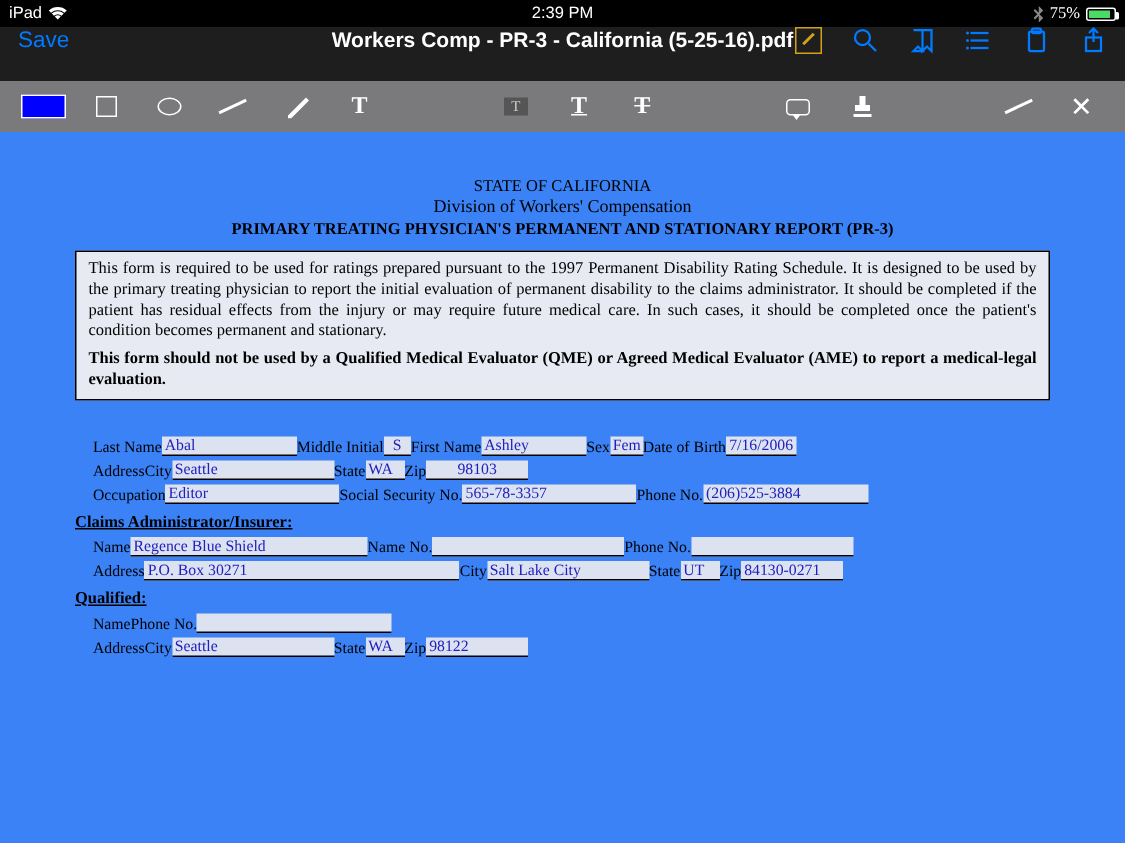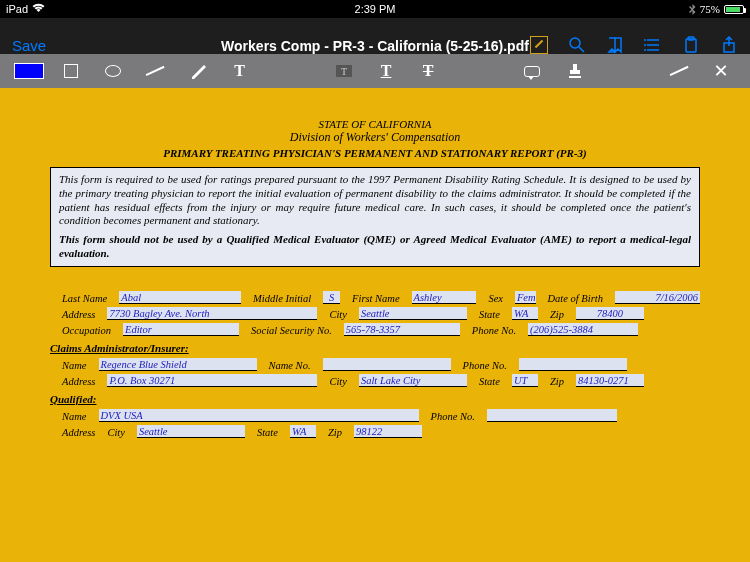--- a/index.html
+++ b/index.html
@@ -1,26 +1,26 @@
 <!DOCTYPE html>
 <html><head>
 <meta charset="utf-8">
 <style>
 * { margin: 0; padding: 0; box-sizing: border-box; }
 body { font-family: "Helvetica Neue", Arial, sans-serif; background: #fff; width: 750px; height: 562px; overflow: hidden; }
 
 .status-bar { height: 18px; background: #000; color: #fff; display: flex; align-items: center; justify-content: space-between; font-size: 11px; padding: 0 6px; }
-.status-left { display: flex; align-items: flex-start; gap: 4px; }
+.status-left { display: flex; align-items: center; gap: 4px; }
 .status-center { position: absolute; left: 50%; transform: translateX(-50%); font-weight: 500; }
 .status-right { display: flex; align-items: center; gap: 4px; font-family: Liberation Serif, serif; }
 .battery-icon { display: inline-block; width: 20px; height: 9px; border: 1px solid #fff; border-radius: 2px; position: relative; }
 .battery-fill { position: absolute; left: 1px; top: 1px; bottom: 1px; width: 14px; background: #4cd964; }
 .battery-cap { position: absolute; right: -3px; top: 2px; width: 2px; height: 5px; background: #fff; border-radius: 0 1px 1px 0; }
 
-.nav-bar { height: 36px; background: #1e1e1f; display: flex; align-items: flex-end; padding: 0 12px; position: relative; }
+.nav-bar { height: 36px; background: #1e1e1f; display: flex; align-items: flex-start; padding: 0 12px; position: relative; }
 .nav-save { color: #007aff; font-size: 15px; font-weight: 500; }
 .nav-title { position: absolute; left: 50%; transform: translateX(-50%); color: #fff; font-size: 14px; font-weight: 600; }
 .nav-right { margin-left: auto; display: flex; align-items: center; gap: 20px; }
 .nav-icon { width: 18px; height: 18px; display: flex; align-items: center; justify-content: center; color: #007aff; cursor: pointer; }
 .edit-box { width: 18px; height: 18px; border: 1.5px solid #d4a017; position: relative; }
 .edit-pencil { position: absolute; width: 2px; height: 10px; background: #d4a017; transform: rotate(45deg); top: 2px; left: 7px; }
 
 .tool-bar { height: 34px; background: #7a7a7c; display: flex; align-items: center; justify-content: space-around; padding: 0 8px; }
 .tool-item { width: 40px; height: 24px; display: flex; align-items: center; justify-content: center; cursor: pointer; color: #fff; }
 .color-swatch { width: 30px; height: 16px; background: #0000ff; border: 1px solid #fff; }
@@ -28,33 +28,33 @@
 .circ-shape { width: 16px; height: 12px; border: 1.5px solid #fff; border-radius: 50%; }
 .line-shape { width: 20px; height: 1.5px; background: #fff; transform: rotate(-25deg); }
 .t-shape { font-family: "Times New Roman", serif; font-size: 16px; font-weight: bold; color: #fff; }
 .hl-box { width: 16px; height: 12px; background: #555; display:flex; align-items:center; justify-content:center; color:#ccc; font-size:10px; font-family: serif;}
 .t-underline { text-decoration: underline; }
 .t-strike { text-decoration: line-through; }
 .bubble-shape { width: 16px; height: 11px; border: 1.5px solid #fff; border-radius: 3px; position: relative; }
 .bubble-tail { position: absolute; bottom: -4px; left: 3px; width: 0; height: 0; border-left: 3px solid transparent; border-right: 3px solid transparent; border-top: 4px solid #fff; }
 .close-x { font-size: 18px; color: #fff; font-weight: 200; }
 
-.doc-area { height: 474px; overflow-y: auto; background: #eab308; padding: 30px 50px 20px 50px; font-style: italic; }
+.doc-area { height: 474px; overflow-y: auto; background: #3b82f6; padding: 30px 50px 20px 50px; }
 
 .doc-header { text-align: center; margin-bottom: 8px; }
 .state-line { font-size: 11px; font-family: "Times New Roman", serif; }
 .div-line { font-size: 12px; font-family: "Times New Roman", serif; }
 .report-title { font-size: 11px; font-weight: bold; font-family: "Times New Roman", serif; margin-top: 2px; }
 
 .info-box { border: 1px solid #000; background: #e8eaf3; padding: 5px 8px; margin: 6px 0 24px 0; font-family: "Times New Roman", serif; font-size: 11px; text-align: justify; line-height: 1.25; }
 .info-box .bold-note { font-weight: bold; margin-top: 5px; }
 
 .section-hdr { font-family: "Times New Roman", serif; font-size: 11px; font-weight: bold; text-decoration: underline; margin: 6px 0 4px 0; }
 
-.form-row { display: flex; align-items: flex-end; font-family: "Times New Roman", serif; font-size: 10.5px; margin: 3px 0; padding-left: 12px; gap: 12px; flex-wrap: nowrap; }
+.form-row { display: flex; align-items: flex-end; font-family: "Times New Roman", serif; font-size: 10.5px; margin: 3px 0; padding-left: 12px; gap: 0; flex-wrap: nowrap; }
 .form-label { white-space: nowrap; }
 .form-field { background: #dde2f0; border-bottom: 1px solid #000; color: #2020c0; font-size: 10.5px; padding: 0 2px; height: 13px; line-height: 13px; overflow: hidden; white-space: nowrap; display: inline-block; }
 
 svg { display: block; }
 </style>
 </head>
 <body>
 
 <div class="status-bar">
   <div class="status-left">
@@ -181,40 +181,39 @@
   </div>
 
   <div class="info-box">
     <div>This form is required to be used for ratings prepared pursuant to the 1997 Permanent Disability Rating Schedule. It is designed to be used by the primary treating physician to report the initial evaluation of permanent disability to the claims administrator.  It should be completed if the patient has residual effects from the injury or may require future medical care.  In such cases, it should be completed once the patient's condition becomes permanent and stationary.</div>
     <div class="bold-note">This form should not be used by a Qualified Medical Evaluator (QME) or Agreed Medical Evaluator (AME) to report a medical-legal evaluation.</div>
   </div>
 
 
   <div class="form-row">
     <span class="form-label">Last Name</span>
-    <span class="form-field" style="width:132px">Abal</span>
+    <span class="form-field" style="width:90px">Abal</span>
     <span class="form-label">Middle Initial</span>
     <span class="form-field" style="width:18px;text-align:center">S</span>
     <span class="form-label">First Name</span>
     <span class="form-field" style="width:70px">Ashley</span>
     <span class="form-label">Sex</span>
     <span class="form-field" style="width:22px">Fem</span>
     <span class="form-label">Date of Birth</span>
-    <span class="form-field" style="width:92px;text-align:right">7/16/2006</span>
+    <span class="form-field" style="width:47px;text-align:center">7/16/2006</span>
   </div>
 
   <div class="form-row">
     <span class="form-label">Address</span>
-    <span class="form-field" style="width:210px">7730 Bagley Ave. North</span>
     <span class="form-label">City</span>
     <span class="form-field" style="width:108px">Seattle</span>
     <span class="form-label">State</span>
     <span class="form-field" style="width:26px">WA</span>
     <span class="form-label">Zip</span>
-    <span class="form-field" style="width:68px;text-align:center">78400</span>
+    <span class="form-field" style="width:68px;text-align:center">98103</span>
   </div>
 
   <div class="form-row">
     <span class="form-label">Occupation</span>
     <span class="form-field" style="width:116px">Editor</span>
     <span class="form-label">Social Security No.</span>
     <span class="form-field" style="width:116px">565-78-3357</span>
     <span class="form-label">Phone No.</span>
     <span class="form-field" style="width:110px">(206)525-3884</span>
   </div>
@@ -238,21 +237,20 @@
     <span class="form-label">State</span>
     <span class="form-field" style="width:26px">UT</span>
     <span class="form-label">Zip</span>
     <span class="form-field" style="width:68px">84130-0271</span>
   </div>
 
   <div class="section-hdr">Qualified:</div>
 
   <div class="form-row">
     <span class="form-label">Name</span>
-    <span class="form-field" style="width:320px">DVX USA</span>
     <span class="form-label">Phone No.</span>
     <span class="form-field" style="width:130px"></span>
   </div>
 
   <div class="form-row">
     <span class="form-label">Address</span>
     <span class="form-label">City</span>
     <span class="form-field" style="width:108px">Seattle</span>
     <span class="form-label">State</span>
     <span class="form-field" style="width:26px">WA</span>

